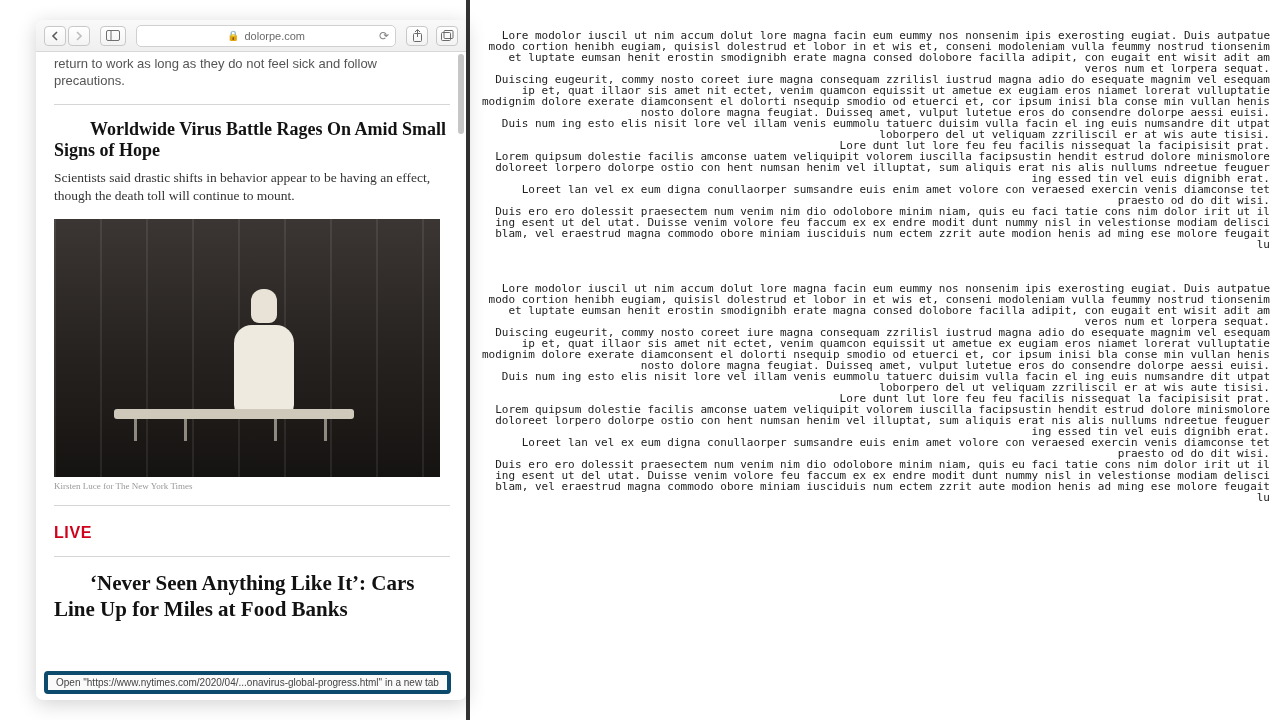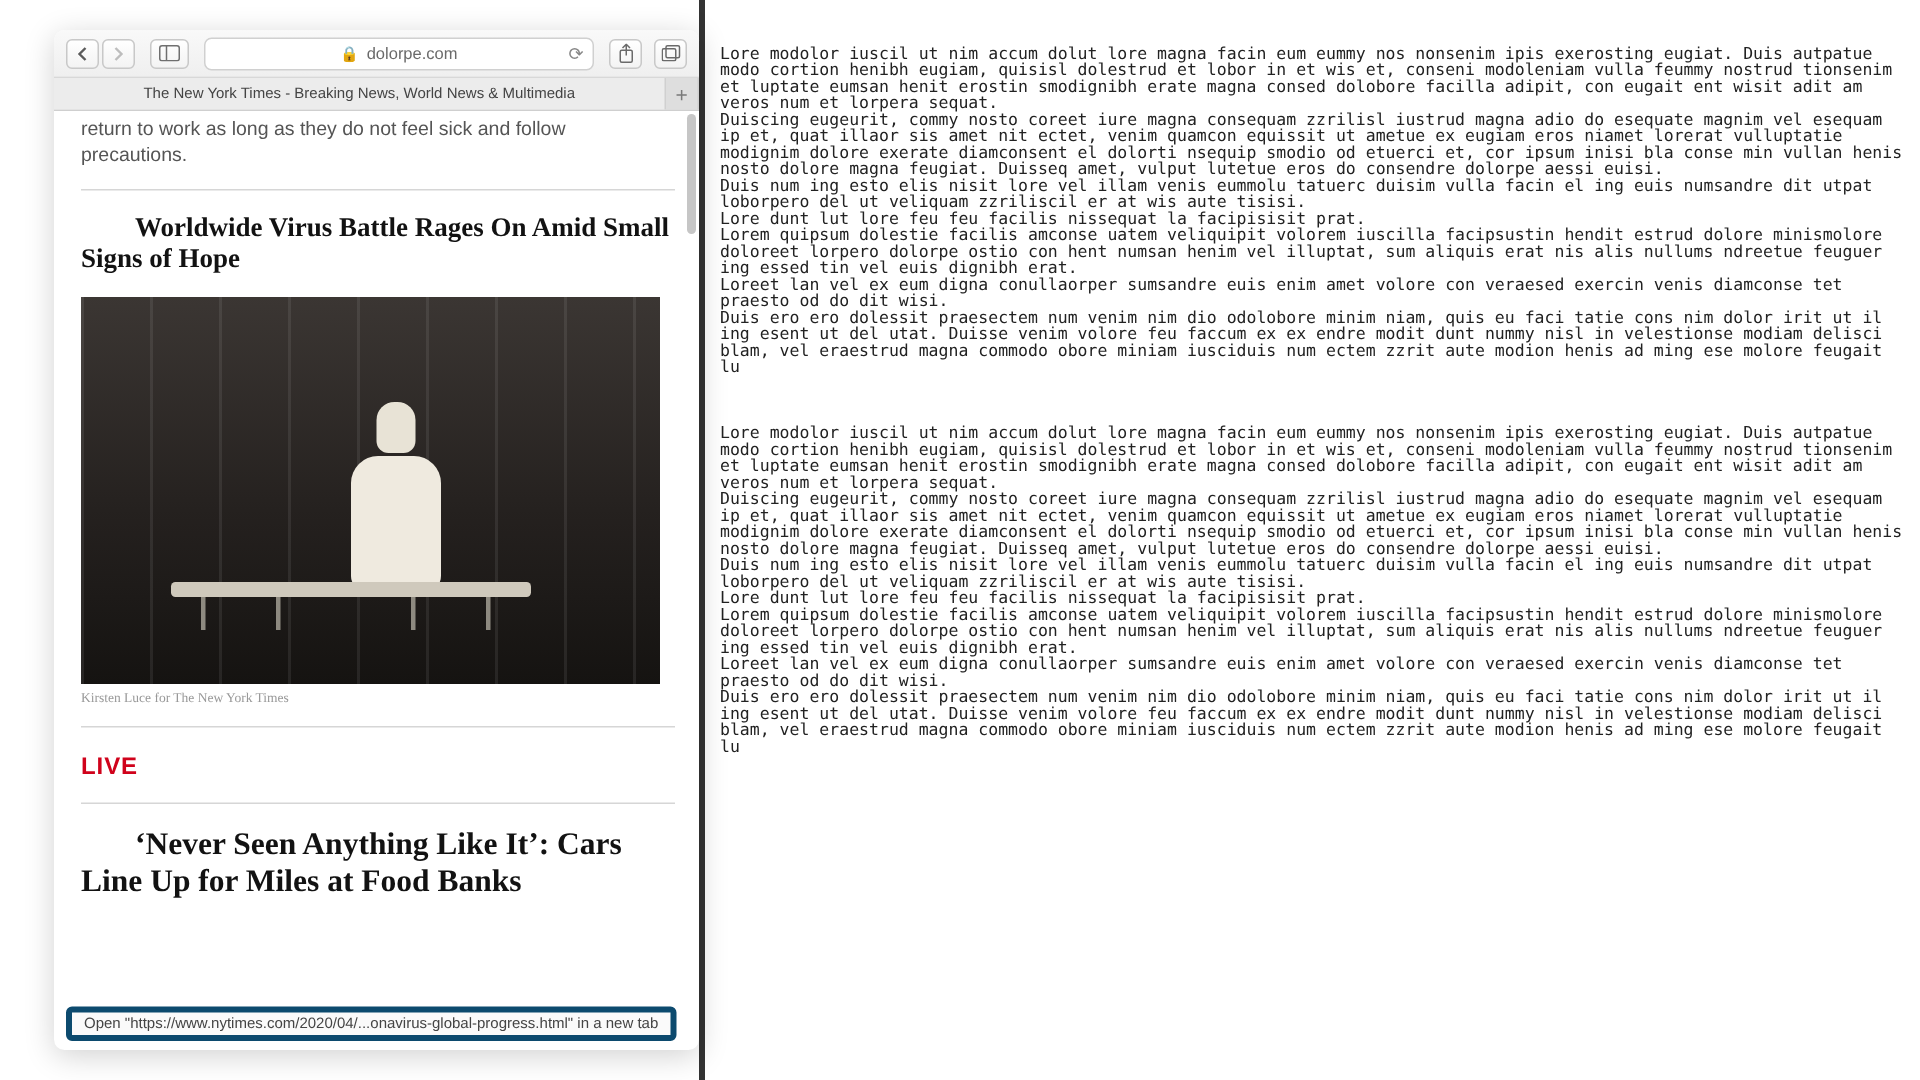--- a/index.html
+++ b/index.html
@@ -49,21 +49,21 @@
 .st-leg.l1 { left: 20px; } .st-leg.l2 { left: 70px; } .st-leg.l3 { left: 160px; } .st-leg.l4 { left: 210px; }
 .credit { font-size: 9px; color: #999; text-align: left; margin-top: 4px; font-family: Georgia, serif; }
 
 .live { display: inline-block; font-size: 16px; font-weight: 700; color: #d0021b; letter-spacing: 0.6px; margin-top: 4px; }
 .tight { margin-top: 4px; }
 
 .status { position: absolute; left: 8px; bottom: 6px; background: rgba(250,250,250,0.96); border: 4px solid #0c4a6e; border-radius: 4px; font-size: 10px; color: #444; padding: 2px 8px; max-width: 414px; white-space: nowrap; overflow: hidden; text-overflow: ellipsis; }
 
 
 .text-pane { flex: 1; padding: 8px 10px 8px 10px; border-left: 4px solid #333; margin-left: 0; }
-.mono { font-family: "Menlo","Consolas",monospace; font-size: 11px; line-height: 1.0; color: #222; white-space: pre-wrap; word-break: break-word; }
+.mono { font-family: "Menlo","Consolas",monospace; font-size: 11px; line-height: 1.0; color: #222; white-space: pre-wrap; word-break: break-word; text-align: right; }
 .mono p { margin-bottom: 11px; }
 
 svg { display: block; }
 </style>
 </head>
 <body>
 
 <div class="layout">
   <div class="browser-pane">
     <div class="browser-window">
@@ -101,38 +101,31 @@
           </div>
           <div class="tool-ic">
             <svg width="13" height="11" viewBox="0 0 13 11">
                 <rect x="0.5" y="2.5" width="9" height="8" rx="1" fill="none" stroke="#6a6a6a"></rect>
                 <rect x="3" y="0.5" width="9" height="8" rx="1" fill="none" stroke="#6a6a6a"></rect>
               </svg>
           </div>
         </div>
       </div>
 
-      <div class="tabbar">
-        <div class="tab">
-          <span>The New York Times - Breaking News, World News &amp; Multimedia</span>
-        </div>
-        <div class="tab new">
-          <span>+</span>
-        </div>
-      </div>
 
       <div class="content">
         <div class="scroll-thumb"></div>
         <div class="page">
           <div class="clip-top">return to work as long as they do not feel sick and follow precautions.</div>
           <hr class="sep">
 
           <h2 class="headline">
             <a>Worldwide Virus Battle Rages On Amid Small Signs of Hope</a>
           </h2>
+          <p class="summary">Scientists said drastic shifts in behavior appear to be having an effect, though the death toll will continue to mount.</p>
 
           <div class="photo">
             <div class="figure">
               <div class="fig-head"></div>
                 <div class="fig-body"></div>
             </div>
             <div class="stretcher">
               <div class="st-top"></div>
               <div class="st-leg l1"></div>
                 <div class="st-leg l2"></div>

